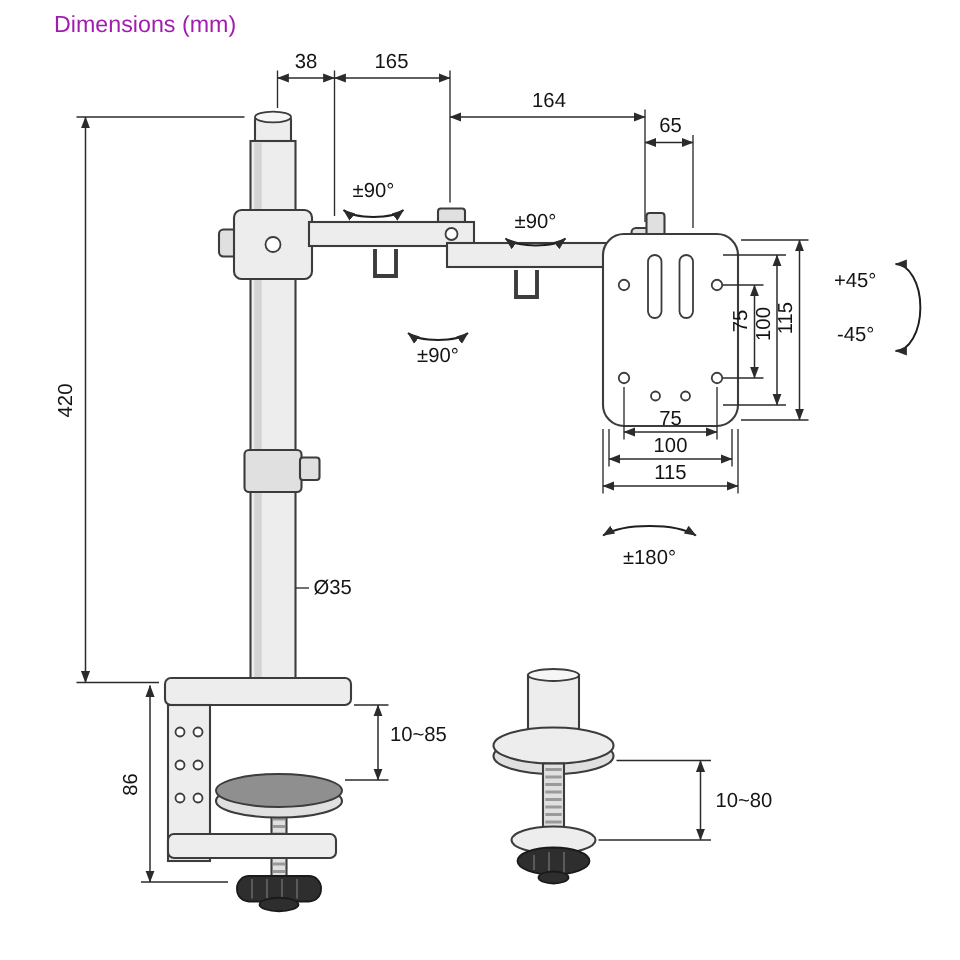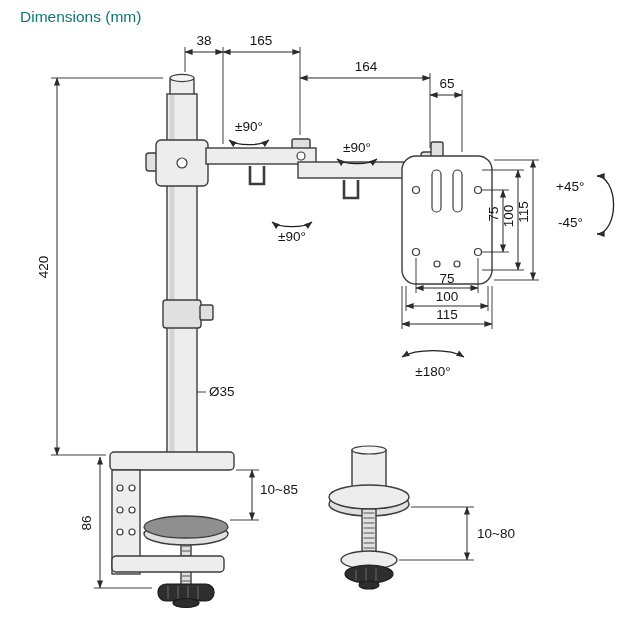--- a/index.html
+++ b/index.html
@@ -1,19 +1,19 @@
 <!DOCTYPE html>
 <html><head>
 <meta charset="utf-8">
 <style>
   * { margin:0; padding:0; box-sizing:border-box; }
   html, body { width:640px; height:640px; background:#ffffff; overflow:hidden; }
   body { font-family:"Liberation Sans", sans-serif; color:#1a1a1a; }
   .page { position:relative; width:640px; height:640px; background:#fff; }
-  .title { position:absolute; left:20px; top:8px; font-size:15.5px; color:#0f766e; }
+  .title { position:absolute; left:36px; top:8px; font-size:15.5px; color:#a21caf; }
   svg { position:absolute; left:0; top:0; }
   svg text { font-family:"Liberation Sans", sans-serif; font-size:13.5px; fill:#141414; }
   .outline { fill:#ffffff; stroke:#3c3c3c; stroke-width:1.4; }
   .metal   { fill:#ededed; stroke:#3c3c3c; stroke-width:1.4; }
   .metal2  { fill:#e0e0e0; stroke:#3c3c3c; stroke-width:1.4; }
   .dark    { fill:#2e2e2e; stroke:#1a1a1a; stroke-width:1.2; }
   .hole    { fill:#ffffff; stroke:#3c3c3c; stroke-width:1.2; }
   .dim     { stroke:#2b2b2b; stroke-width:1; fill:none; }
   .ext     { stroke:#2b2b2b; stroke-width:0.9; fill:none; }
   .rotarc  { stroke:#1f1f1f; stroke-width:1.3; fill:none; }

